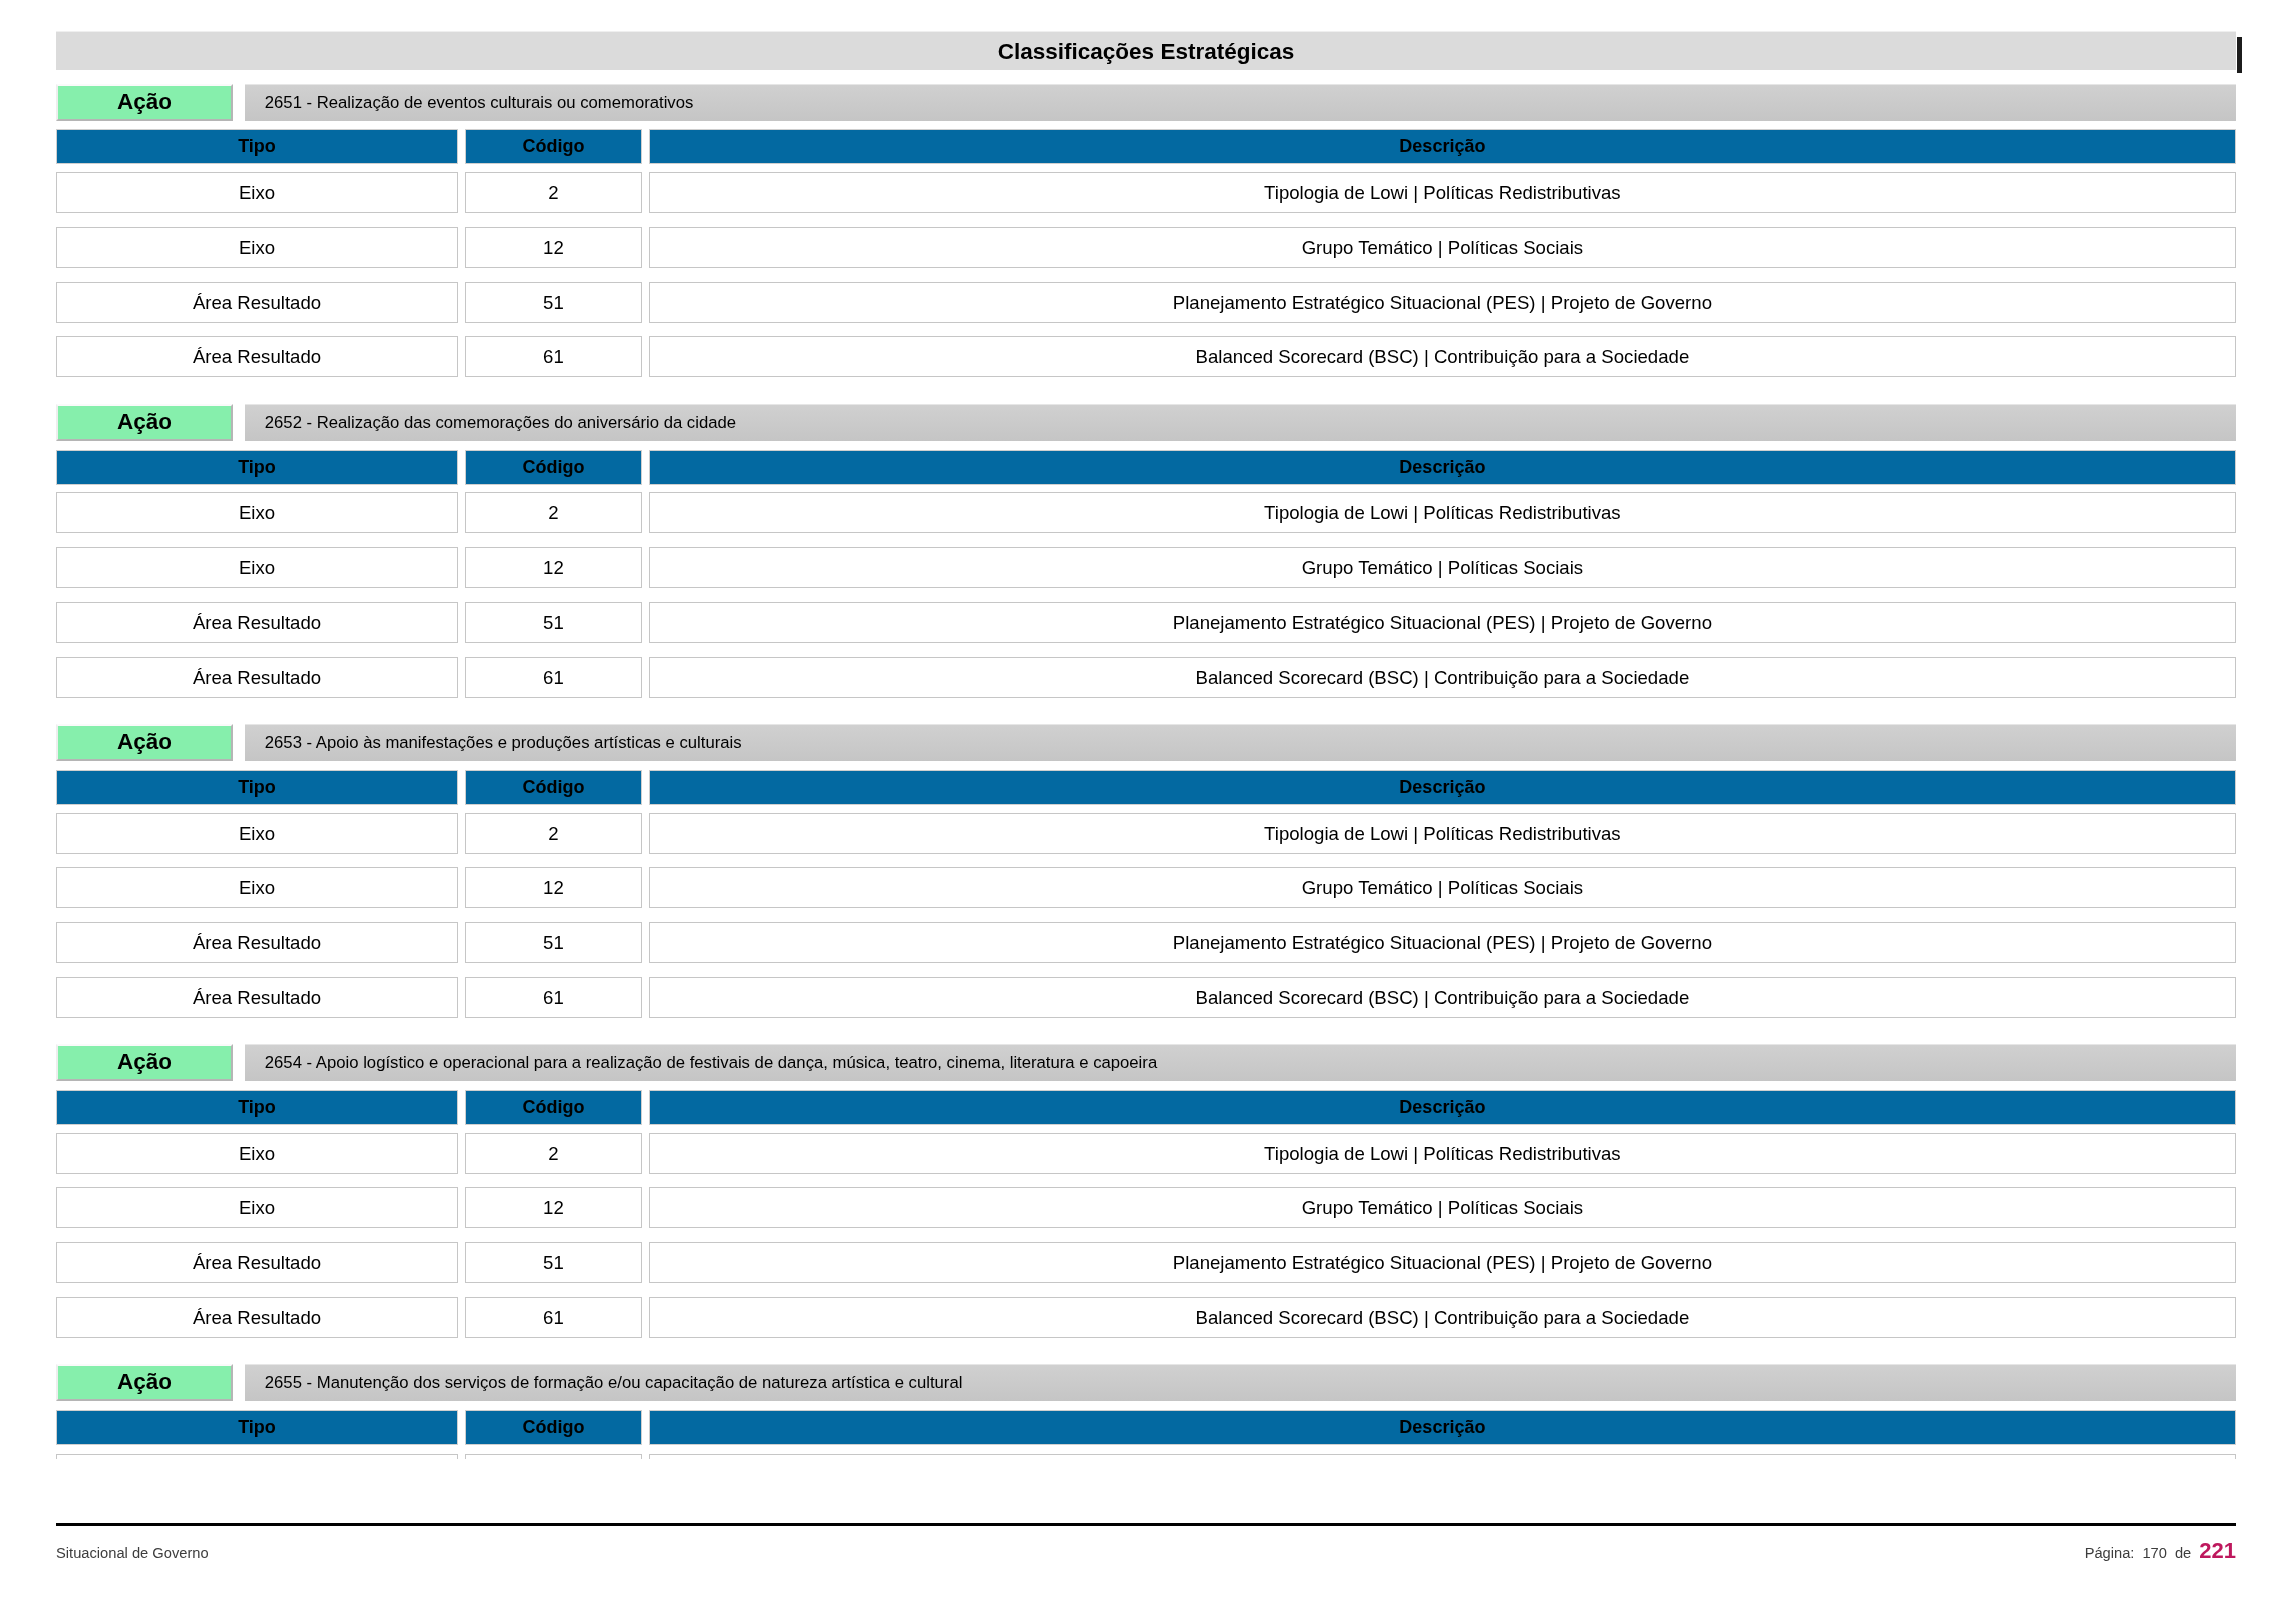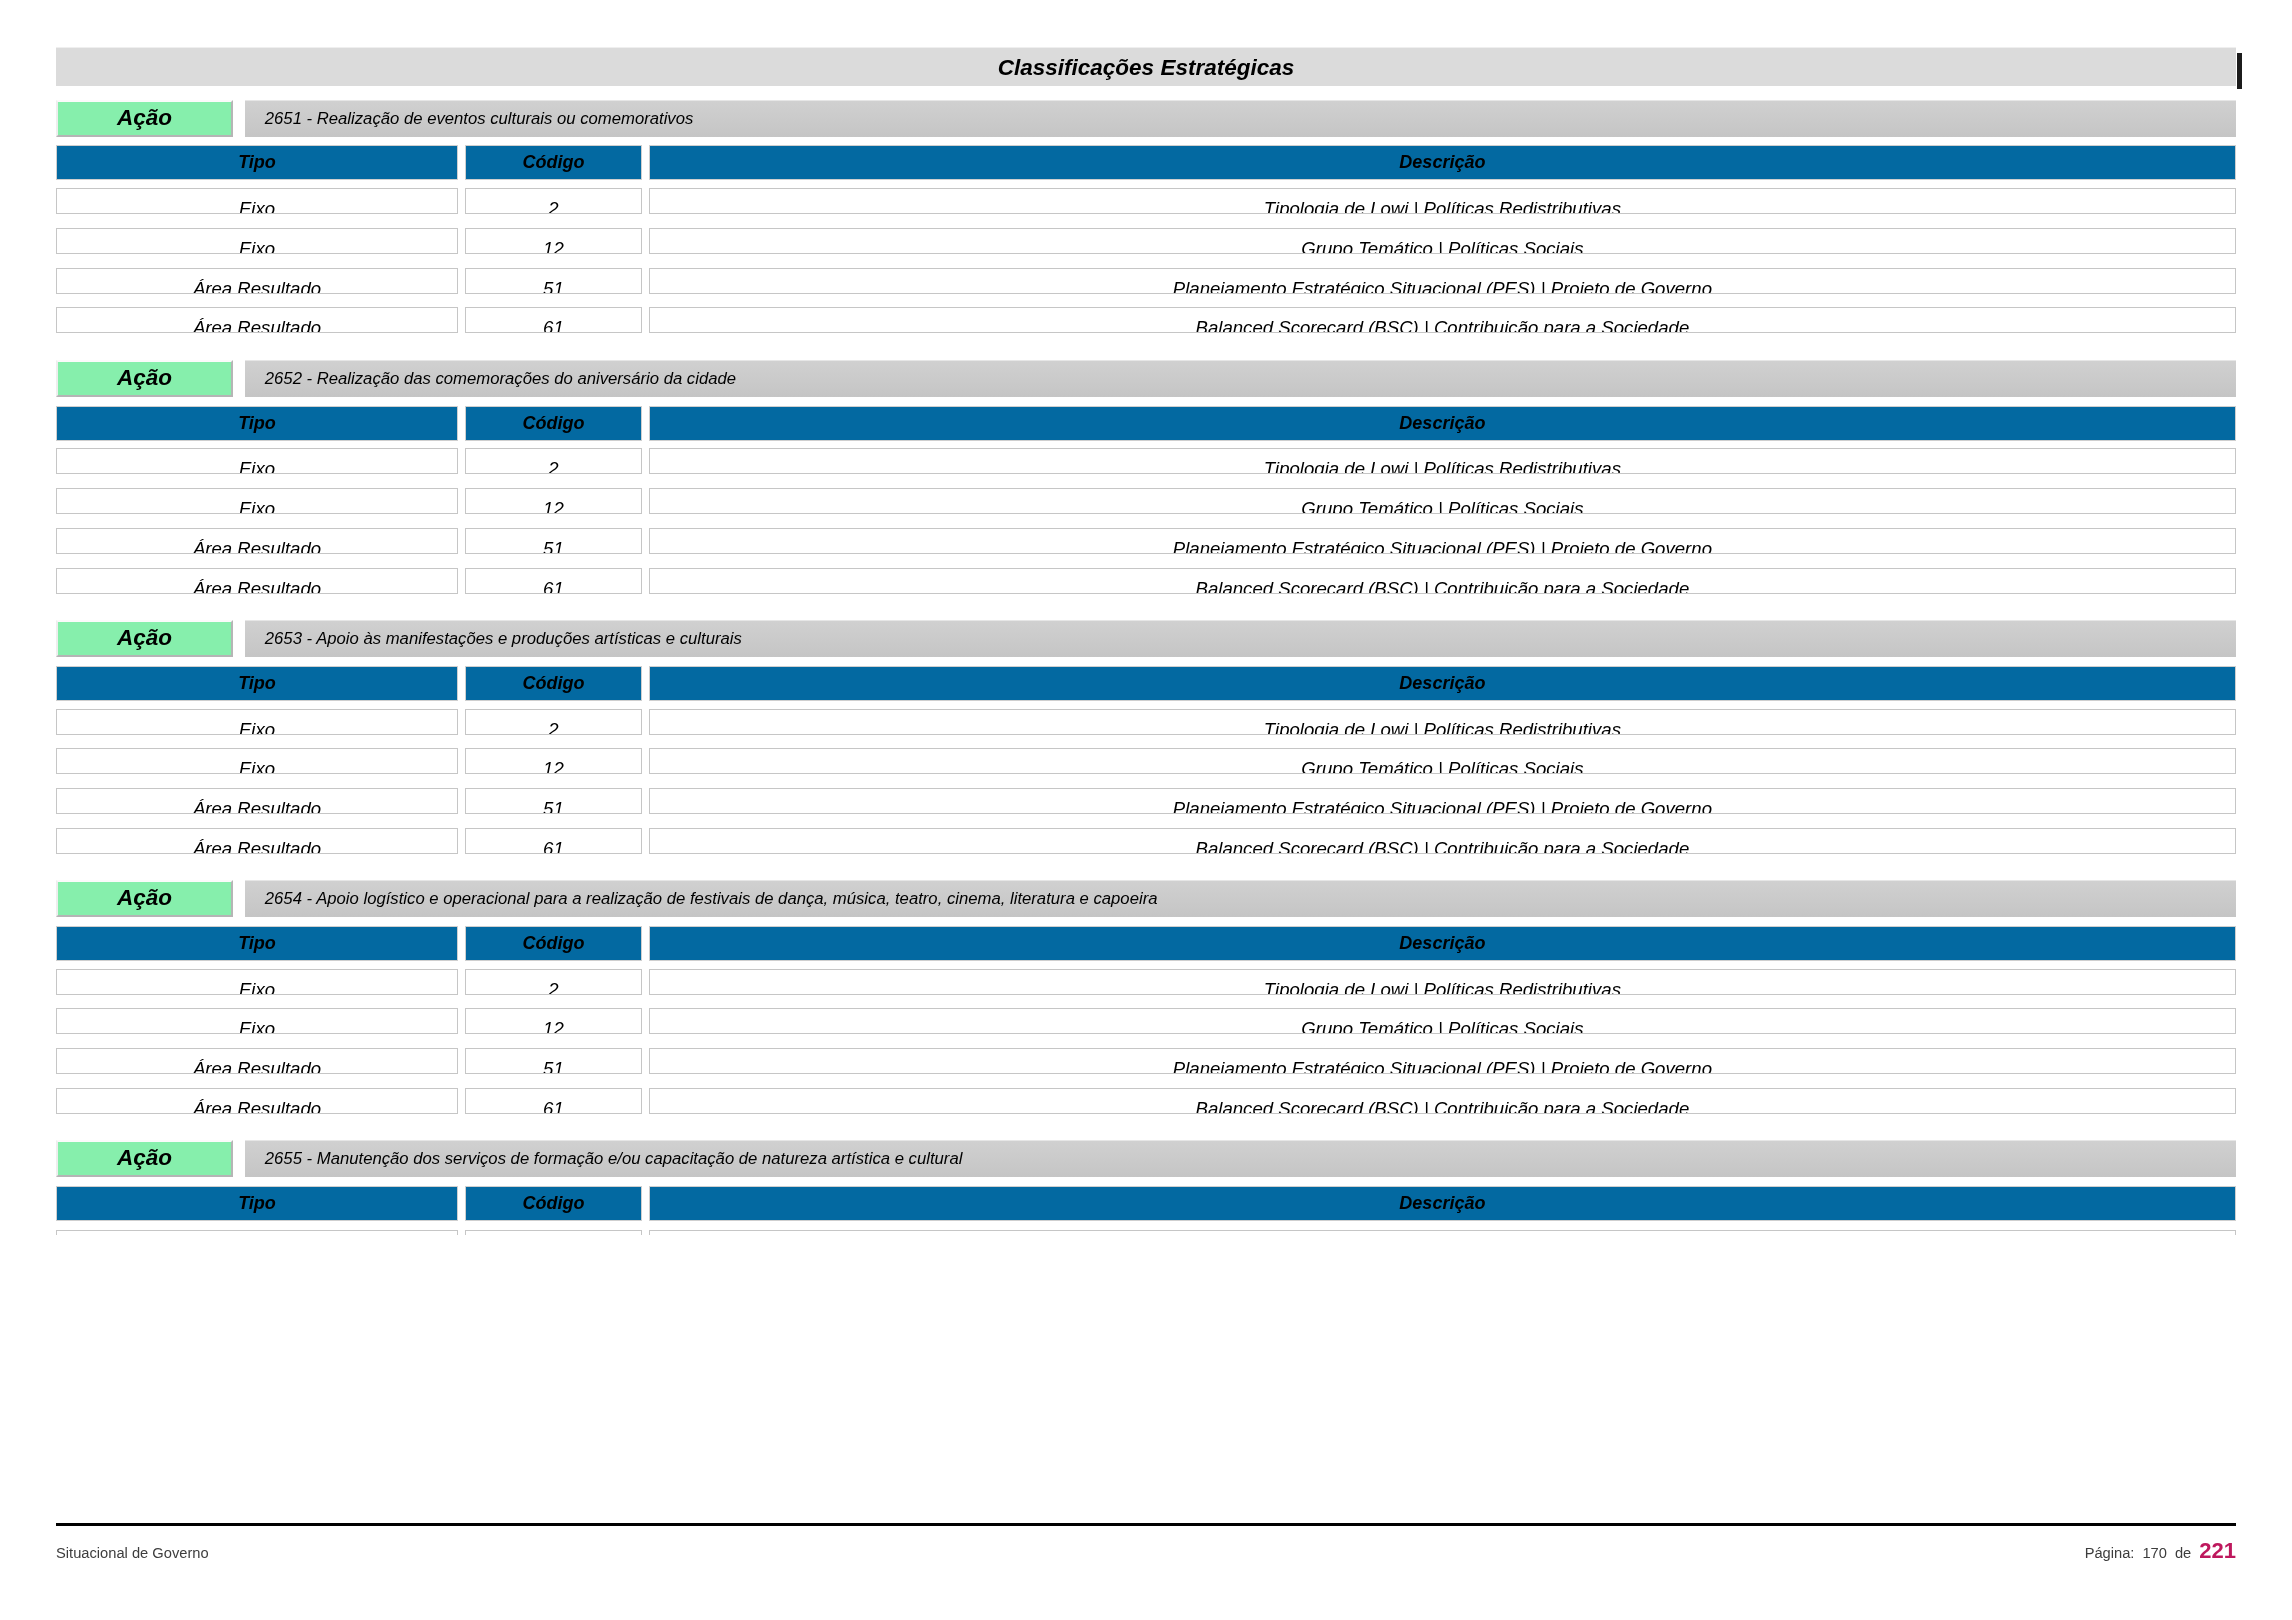--- a/index.html
+++ b/index.html
@@ -4,21 +4,21 @@
 <style>
   * { margin:0; padding:0; box-sizing:border-box; }
   html,body { width:2293px; height:1620px; }
   body {
     background:#ffffff;
     font-family:"Liberation Sans", sans-serif;
     color:#000;
     position:relative;
     overflow:hidden;
   }
-  .content { position:absolute; left:56px; top:47px; width:2180px;font-style:italic; }
+  .content { position:absolute; left:56px; top:31px; width:2180px; }
 
   
   .title-bar {
     position:relative;
     height:39px; line-height:39px;
     background:#dbdbdb;
     border-top:1px solid #efefef;
     text-align:center;
     font-size:22.5px; font-weight:bold;
   }
@@ -44,21 +44,21 @@
     white-space:nowrap; overflow:hidden;
   }
 
   .header-row { display:flex; gap:6.9px; margin-top:8.8px; height:35px; }
   .hcell {
     background:#0369a1; border:1px solid #cfcfcf;
     font-weight:bold; font-size:18px; text-align:center; line-height:33px;
   }
   .c1 { width:402px; } .c2 { width:177px; } .c3 { flex:1; }
 
-  .data-row { display:flex; gap:6.9px; height:26px; margin-top:13.7px; }
+  .data-row { display:flex; gap:6.9px; height:41px; margin-top:13.7px; }
   .rows .data-row:first-child { margin-top:7.8px; }
   .dcell {
     background:#fff; border:1px solid #c6c6c6;
     font-size:18.6px; text-align:center; line-height:39px;
     white-space:nowrap; overflow:hidden;
   }
 
   
   .clip-row { display:flex; gap:6.9px; margin-top:8.8px; height:4.9px; overflow:hidden; }
   .clip-cell { background:#fff; border:1px solid #c6c6c6; border-bottom:none; }

